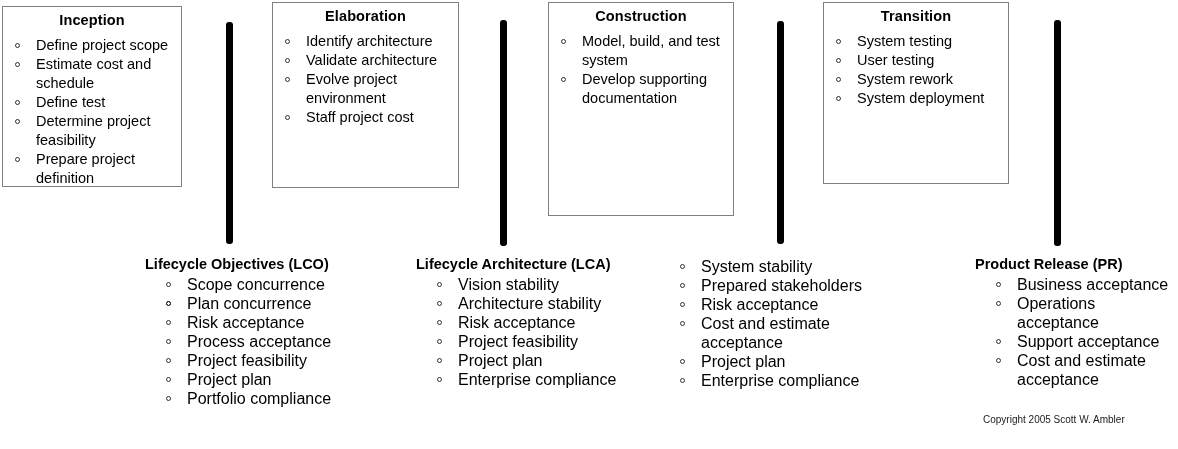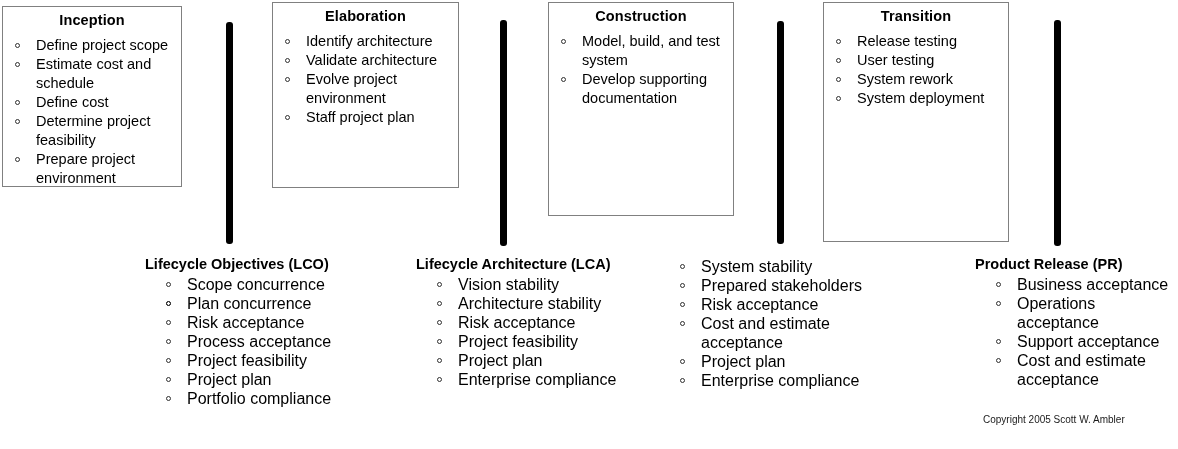--- a/index.html
+++ b/index.html
@@ -104,48 +104,48 @@
 </head>
 <body>
 
 <div id="canvas">
 
   <div class="phase-box" style="left:2px; top:6px; width:180px; height:181px;">
     <div class="phase-title">Inception</div>
     <ul class="phase-list">
       <li><span class="bullet-ring"></span><span>Define project scope</span></li>
       <li><span class="bullet-ring"></span><span>Estimate cost and schedule</span></li>
-      <li><span class="bullet-ring"></span><span>Define cost</span></li>
+      <li><span class="bullet-ring"></span><span>Define test</span></li>
       <li><span class="bullet-ring"></span><span>Determine project feasibility</span></li>
-      <li><span class="bullet-ring"></span><span>Prepare project environment</span></li>
+      <li><span class="bullet-ring"></span><span>Prepare project definition</span></li>
     </ul>
   </div>
 
   <div class="phase-box" style="left:272px; top:2px; width:187px; height:186px;">
     <div class="phase-title">Elaboration</div>
     <ul class="phase-list">
       <li><span class="bullet-ring"></span><span>Identify architecture</span></li>
       <li><span class="bullet-ring"></span><span>Validate architecture</span></li>
       <li><span class="bullet-ring"></span><span>Evolve project environment</span></li>
-      <li><span class="bullet-ring"></span><span>Staff project plan</span></li>
+      <li><span class="bullet-ring"></span><span>Staff project cost</span></li>
     </ul>
   </div>
 
   <div class="phase-box" style="left:548px; top:2px; width:186px; height:214px;">
     <div class="phase-title">Construction</div>
     <ul class="phase-list">
       <li><span class="bullet-ring"></span><span>Model, build, and test system</span></li>
       <li><span class="bullet-ring"></span><span>Develop supporting documentation</span></li>
     </ul>
   </div>
 
-  <div class="phase-box" style="left:823px; top:2px; width:186px; height:240px;">
+  <div class="phase-box" style="left:823px; top:2px; width:186px; height:182px;">
     <div class="phase-title">Transition</div>
     <ul class="phase-list">
-      <li><span class="bullet-ring"></span><span>Release testing</span></li>
+      <li><span class="bullet-ring"></span><span>System testing</span></li>
       <li><span class="bullet-ring"></span><span>User testing</span></li>
       <li><span class="bullet-ring"></span><span>System rework</span></li>
       <li><span class="bullet-ring"></span><span>System deployment</span></li>
     </ul>
   </div>
 
   <div class="milestone-bar" style="left:226px; top:22px; height:222px;"></div>
   <div class="milestone-bar" style="left:500px; top:20px; height:226px;"></div>
   <div class="milestone-bar" style="left:777px; top:21px; height:223px;"></div>
   <div class="milestone-bar" style="left:1054px; top:20px; height:226px;"></div>

